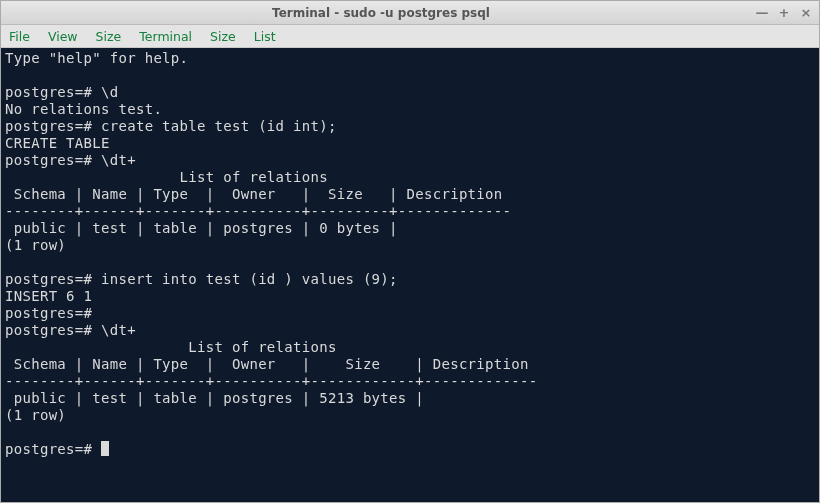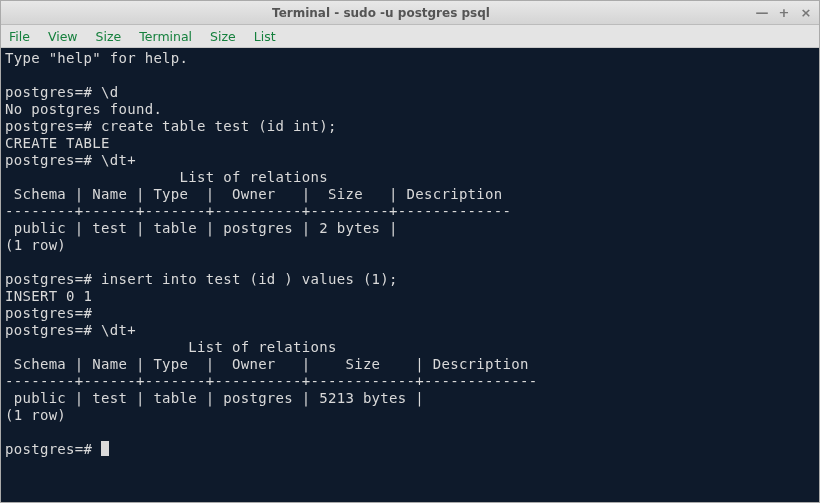--- a/index.html
+++ b/index.html
@@ -95,32 +95,32 @@
     <span>File</span>
     <span>View</span>
     <span>Size</span>
     <span>Terminal</span>
     <span>Size</span>
     <span>List</span>
   </div>
   <div class="terminal"><span>Type "help" for help.</span>
 <span></span>
 <span>postgres=# \d</span>
-<span>No postgres found.</span>
+<span>No relations test.</span>
 <span>postgres=# create table test (id int);</span>
 <span>CREATE TABLE</span>
 <span>postgres=# \dt+</span>
 <span>                    List of relations</span>
 <span> Schema | Name | Type  |  Owner   |  Size   | Description </span>
 <span>--------+------+-------+----------+---------+-------------</span>
-<span> public | test | table | postgres | 2 bytes | </span>
+<span> public | test | table | postgres | 0 bytes | </span>
 <span>(1 row)</span>
 <span></span>
-<span>postgres=# insert into test (id ) values (1);</span>
-<span>INSERT 0 1</span>
+<span>postgres=# insert into test (id ) values (9);</span>
+<span>INSERT 6 1</span>
 <span>postgres=# </span>
 <span>postgres=# \dt+</span>
 <span>                     List of relations</span>
 <span> Schema | Name | Type  |  Owner   |    Size    | Description </span>
 <span>--------+------+-------+----------+------------+-------------</span>
 <span> public | test | table | postgres | 5213 bytes | </span>
 <span>(1 row)</span>
 <span></span>
 <span>postgres=# </span><span class="cursor"></span></div>
 </div>

